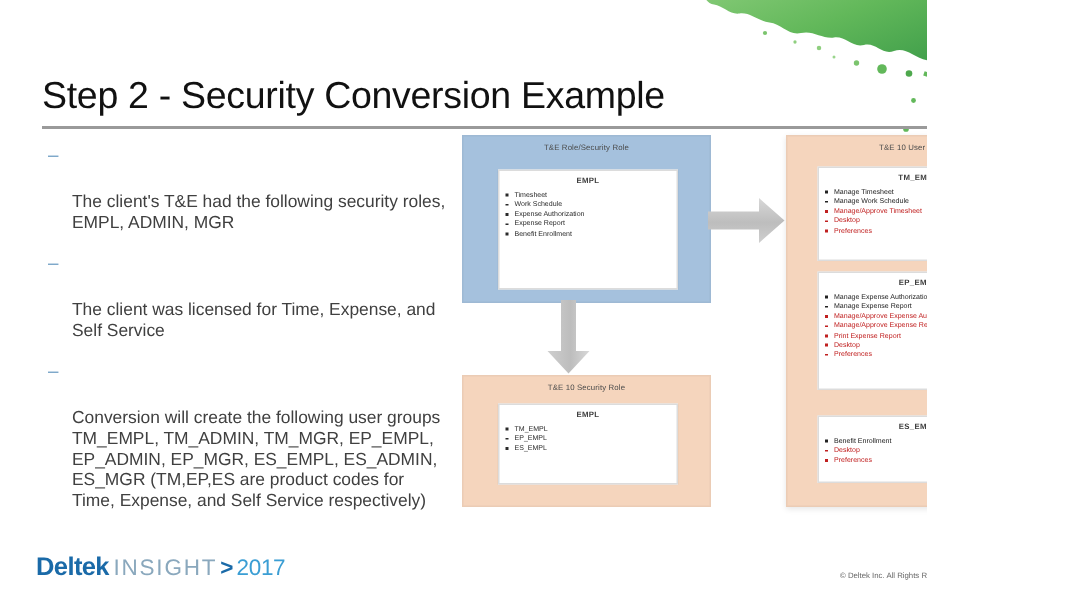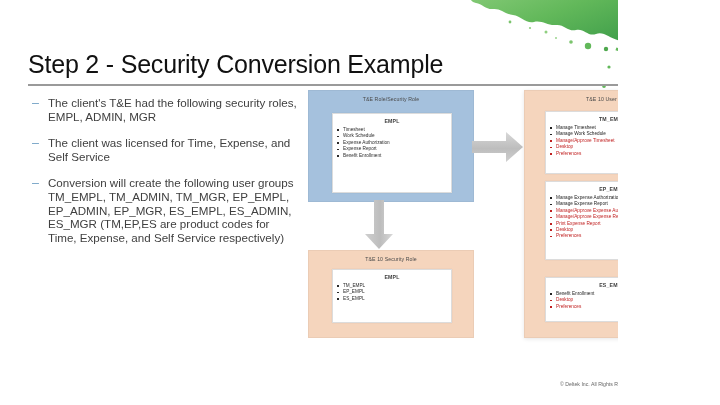--- a/index.html
+++ b/index.html
@@ -27,21 +27,21 @@
   }
 
   
   .bullets{position:absolute;left:30px;top:96px;width:268px;}
   .bullet{display:flex;margin-bottom:13px;}
   .bullet .dash{
     color:#6f9fc4;font-size:12.5px;line-height:14px;
     width:16px;flex:0 0 16px;padding-left:2px;
   }
   .bullet .btext{
-    color:#404040;font-size:11.6px;line-height:13.6px;flex:1;
+    color:#404040;font-size:11.6px;line-height:13.6px;flex:1;margin-top:32px;
   }
 
   
   .diagram{position:absolute;left:302px;top:88px;width:400px;height:255px;}
 
   .panel{position:absolute;border:1px solid rgba(0,0,0,0.04);}
   .panel-blue{background:#a5c1dd;}
   .panel-peach{background:#f5d5bd;}
   .panel-hdr{
     position:absolute;left:0;right:0;top:5px;
@@ -238,17 +238,20 @@
         <ul>
           <li class="dark">Benefit Enrollment</li>
           <li>Desktop</li>
           <li>Preferences</li>
         </ul>
       </div>
 
     </div>
   </div>
 
+  <div class="logo">
+    <span class="deltek">Deltek</span><span class="insight">INSIGHT</span><span class="chev">&gt;</span><span class="year">2017</span>
+  </div>
 
   <div class="copyright">© Deltek Inc. All Rights Reserved</div>
   <div class="pagenum">57</div>
 
 </div>
 
 </body></html>

